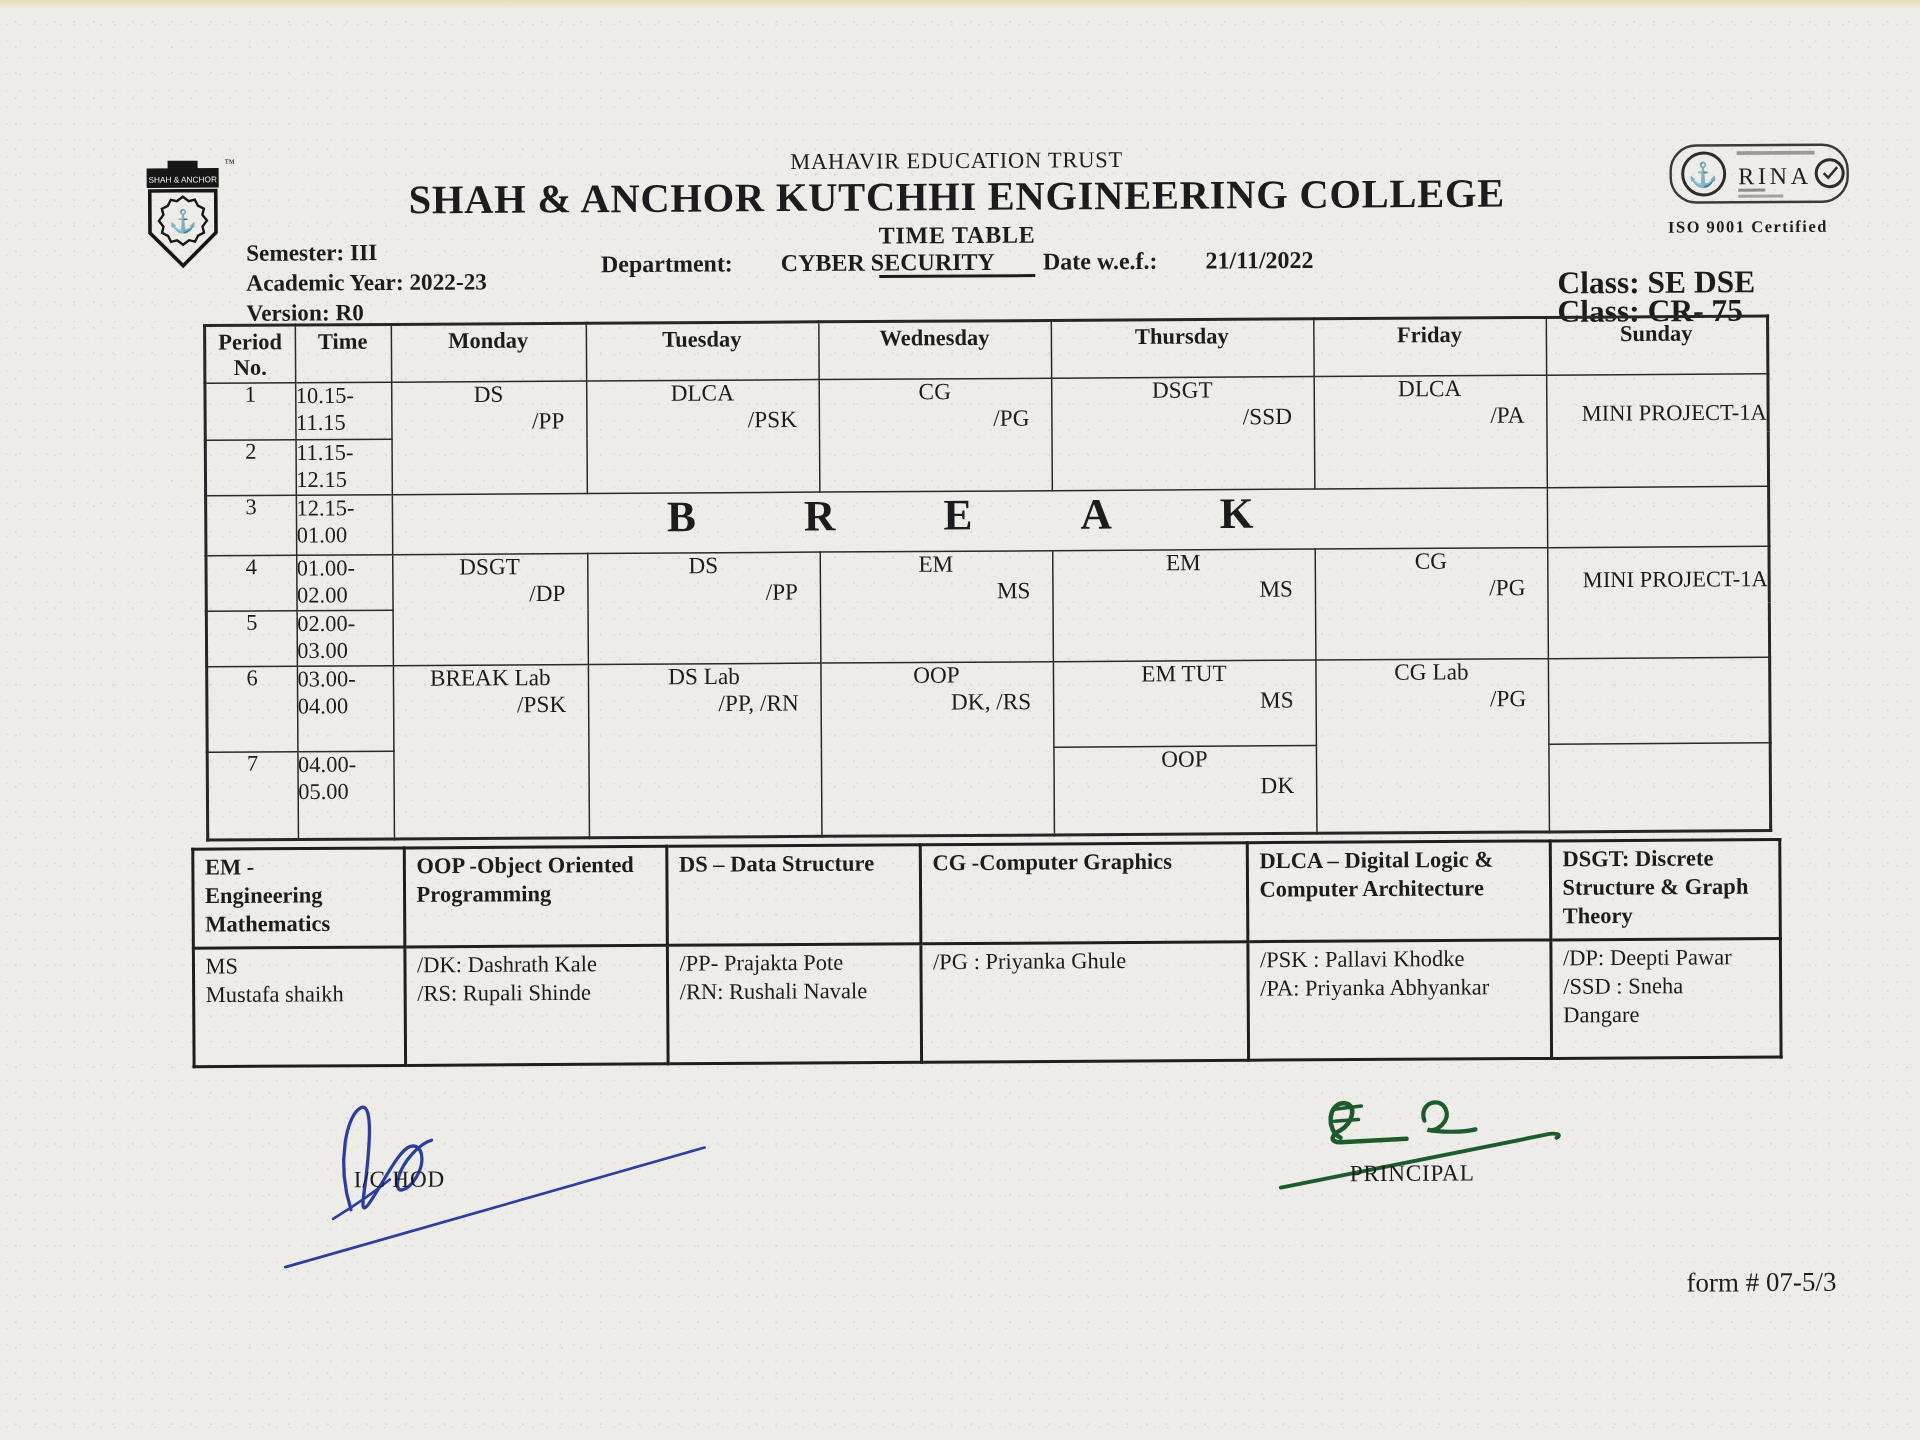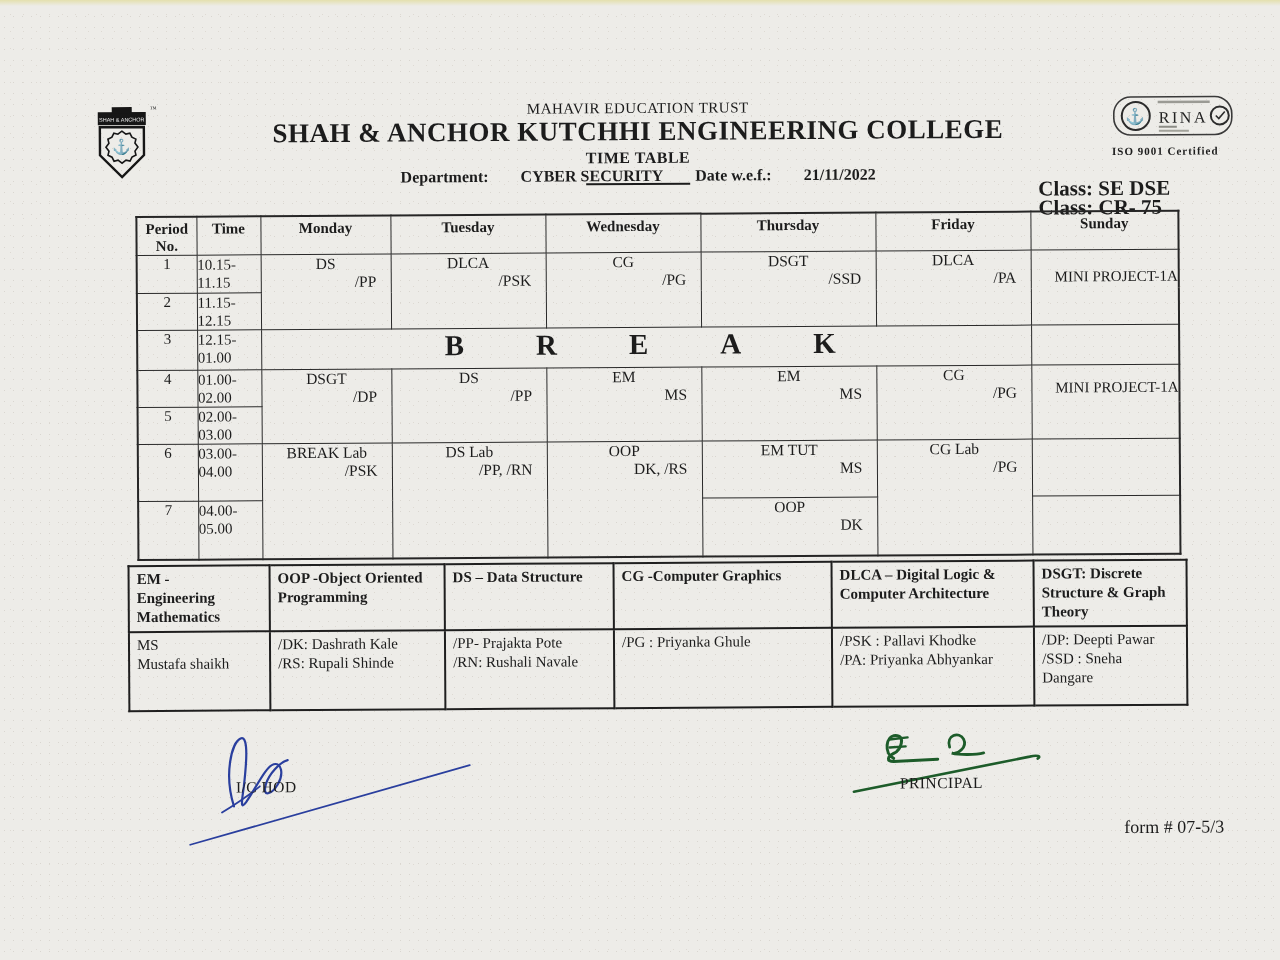--- a/index.html
+++ b/index.html
@@ -73,21 +73,21 @@
   }
   .legend-title{font-weight:bold;}
   #legend-table tr.lg-head td{height:56px;}
   #legend-table tr.lg-body td{height:70px;}
 
   
   .sig-label{font-size:15.5px;letter-spacing:0.5px;}
   .hod-label{left:234px;top:776px;}
   .principal-label{left:898px;top:776px;}
   .sig-svg{pointer-events:none;}
-  .form-no{left:1122px;top:820px;font-size:18px;}
+  .form-no{left:1122px;top:848px;font-size:18px;}
 </style>
 </head>
 <body>
 
 <div id="paper">
   <div id="top-edge"></div>
   <div id="content">
 
     <svg class="abs logo-left" width="78" height="92" viewBox="0 0 78 92">
       <rect x="14" y="13" width="48" height="13" fill="#161616"></rect>
@@ -116,20 +116,25 @@
 
     <div class="abs trust">MAHAVIR EDUCATION TRUST</div>
     <div class="abs college">SHAH &amp; ANCHOR KUTCHHI ENGINEERING COLLEGE</div>
     <div class="abs doc-title-wrap">
       <span class="doc-title">TIME TABLE</span>
     </div>
     <div class="abs dept-line">
       <span>Department:</span><span>CYBER SECURITY</span><span>Date w.e.f.:</span><span>21/11/2022</span>
     </div>
 
+    <div class="abs meta-left">
+      <div>Semester:  III</div>
+      <div>Academic Year: 2022-23</div>
+      <div>Version: R0</div>
+    </div>
 
     <div class="abs class-right">
       <div>Class: SE DSE</div>
       <div>Class: CR- 75</div>
     </div>
 
     <table id="main-table" class="abs">
       <colgroup>
         <col style="width:60px">
           <col style="width:64px">

